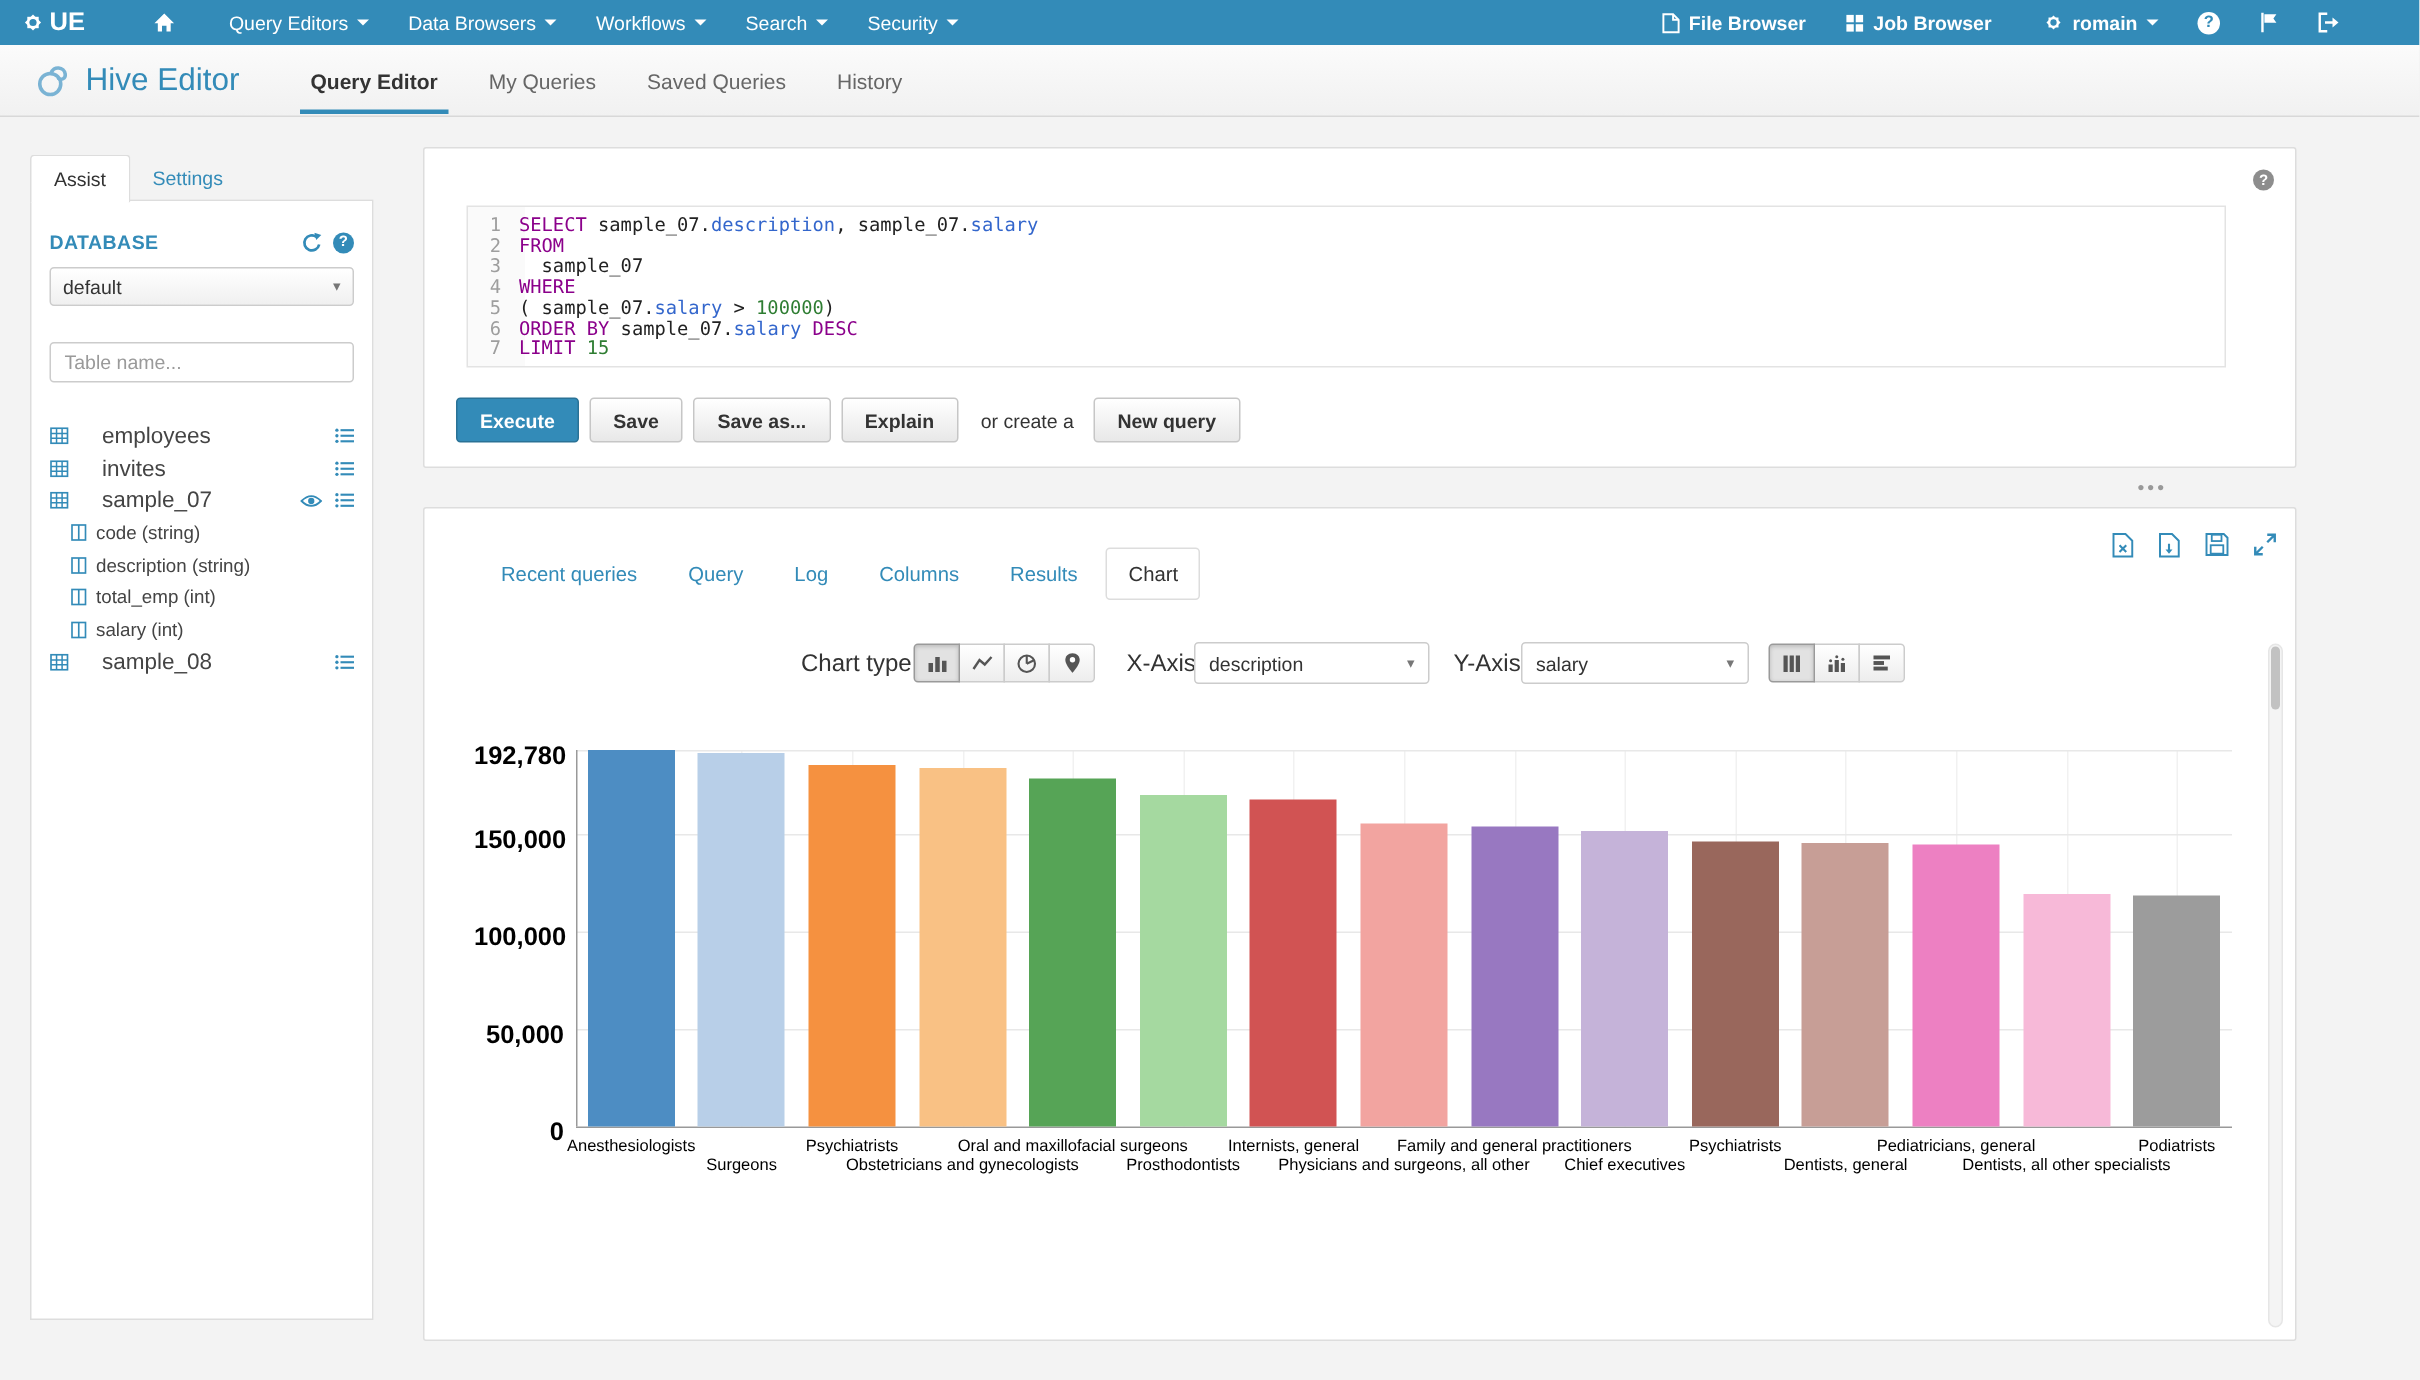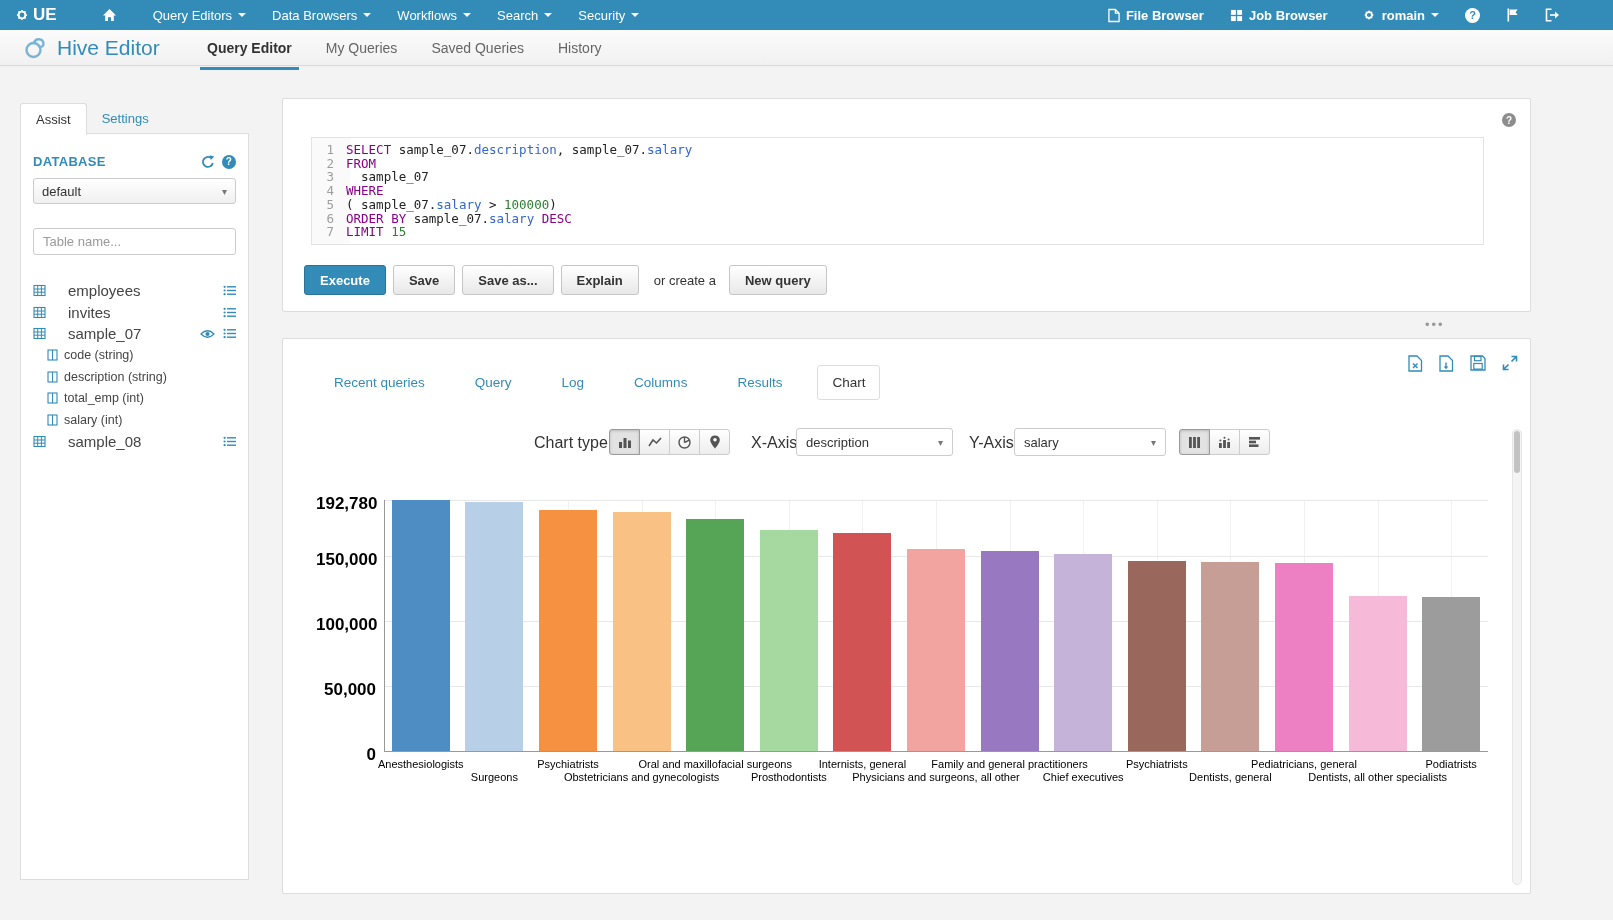--- a/index.html
+++ b/index.html
@@ -14,21 +14,21 @@
   .navbar { position:absolute; top:0; left:0; right:0; height:30px; background:#338bb8;
             display:flex; align-items:center; color:#fff; font-size:13px; }
   .brand { display:flex; align-items:center; gap:3px; padding:0 14px; font-weight:bold; font-size:17px; cursor:pointer; }
   .nav-item { display:flex; align-items:center; gap:6px; padding:0 13px; height:30px; cursor:pointer; white-space:nowrap; }
   .caret-down { width:0; height:0; border-left:4px solid transparent; border-right:4px solid transparent; border-top:4px solid #fff; }
   .nav-right { margin-left:auto; display:flex; align-items:center; margin-right:40px; }
   .help-badge { width:15px; height:15px; border-radius:50%; background:#fff; color:#338bb8; font-weight:bold;
                 font-size:11px; display:flex; align-items:center; justify-content:center; }
 
   
-  .subheader { position:absolute; top:30px; left:0; right:0; height:36px;
+  .subheader { position:absolute; top:30px; left:0; right:0; height:48px;
                background:linear-gradient(#fbfbfb,#f1f1f1); border-bottom:1px solid #d8d8d8;
                display:flex; align-items:center; }
   .app-title { color:#338bb8; font-size:21px; display:flex; align-items:center; gap:9px; margin-left:22px; width:168px; }
   .subtabs { display:flex; height:44px; }
   .subtab { padding:0 17px; display:flex; align-items:center; font-size:14px; color:#666; position:relative; cursor:pointer; }
   .subtab.active { color:#333; font-weight:bold; }
   .subtab.active::after { content:""; position:absolute; left:10px; right:10px; bottom:0; height:3px; background:#338bb8; }
 
   #content { position:absolute; top:74px; left:0; right:0; bottom:0; }
 
@@ -82,21 +82,21 @@
   .btn-row { position:absolute; left:21px; top:166px; display:flex; align-items:center; gap:7px; font-size:13px; }
   .btn { display:inline-flex; align-items:center; justify-content:center; height:30px; padding:0 15px;
          border:1px solid #c6c6c6; border-radius:3px; background:linear-gradient(#fff,#e8e8e8);
          font-size:13px; font-weight:bold; color:#333; cursor:pointer; white-space:nowrap; }
   .btn-primary { background:#338bb8; border-color:#2a7296; color:#fff; }
   .or-text { color:#333; margin:0 6px 0 8px; }
 
   .gripper { position:absolute; left:1425px; top:243px; color:#999; font-size:13px; letter-spacing:2px; cursor:row-resize; }
 
   
-  .res-tabs { position:absolute; top:26px; left:36px; display:flex; align-items:flex-end; gap:20px; }
+  .res-tabs { position:absolute; top:26px; left:36px; display:flex; align-items:flex-end; gap:4px; }
   .res-tab { padding:9px 14px; font-size:13.5px; color:#338bb8; cursor:pointer; border:1px solid transparent; }
   .res-tab.active { color:#333; border:1px solid #ddd; border-radius:3px; background:#fff; }
 
   .export-icons { position:absolute; top:16px; right:12px; display:flex; gap:16px; }
   .export-icons > span { cursor:pointer; }
 
   
   .chart-controls { position:absolute; top:88px; left:0; right:0; height:32px; }
   .ctl-label { position:absolute; top:7px; font-size:16px; color:#333; }
   .btn-group { position:absolute; top:2px; display:flex; }

